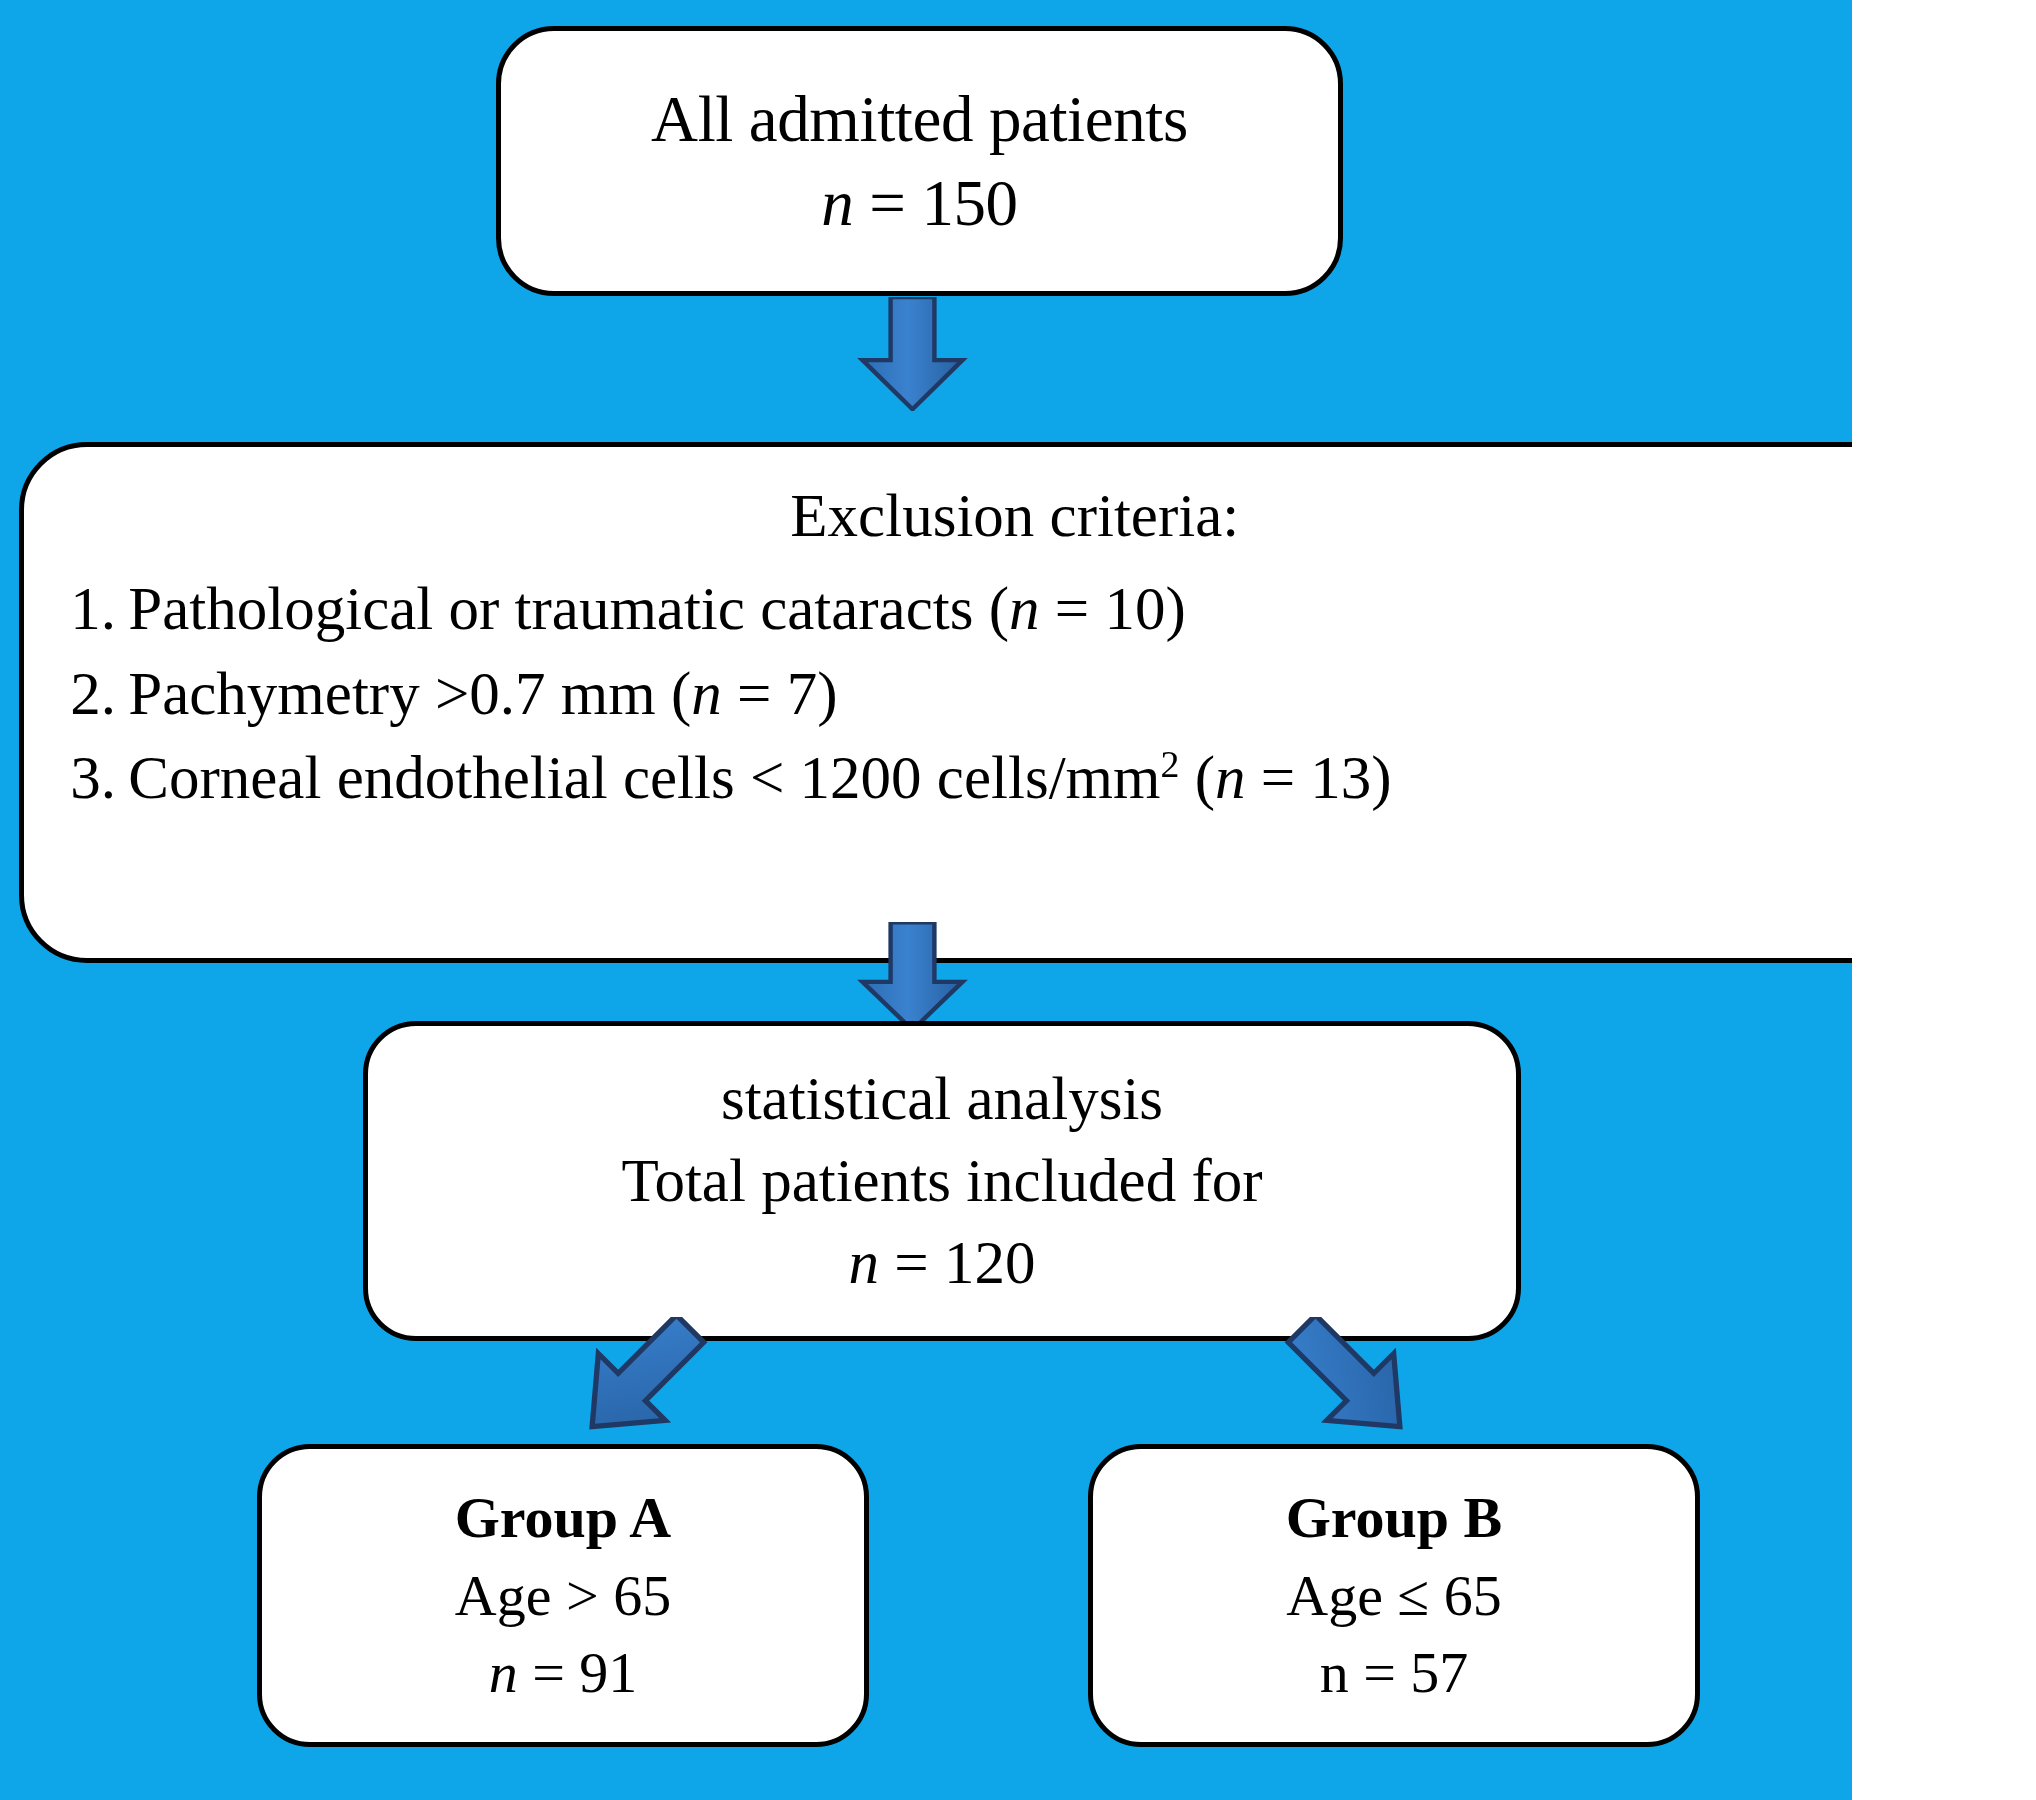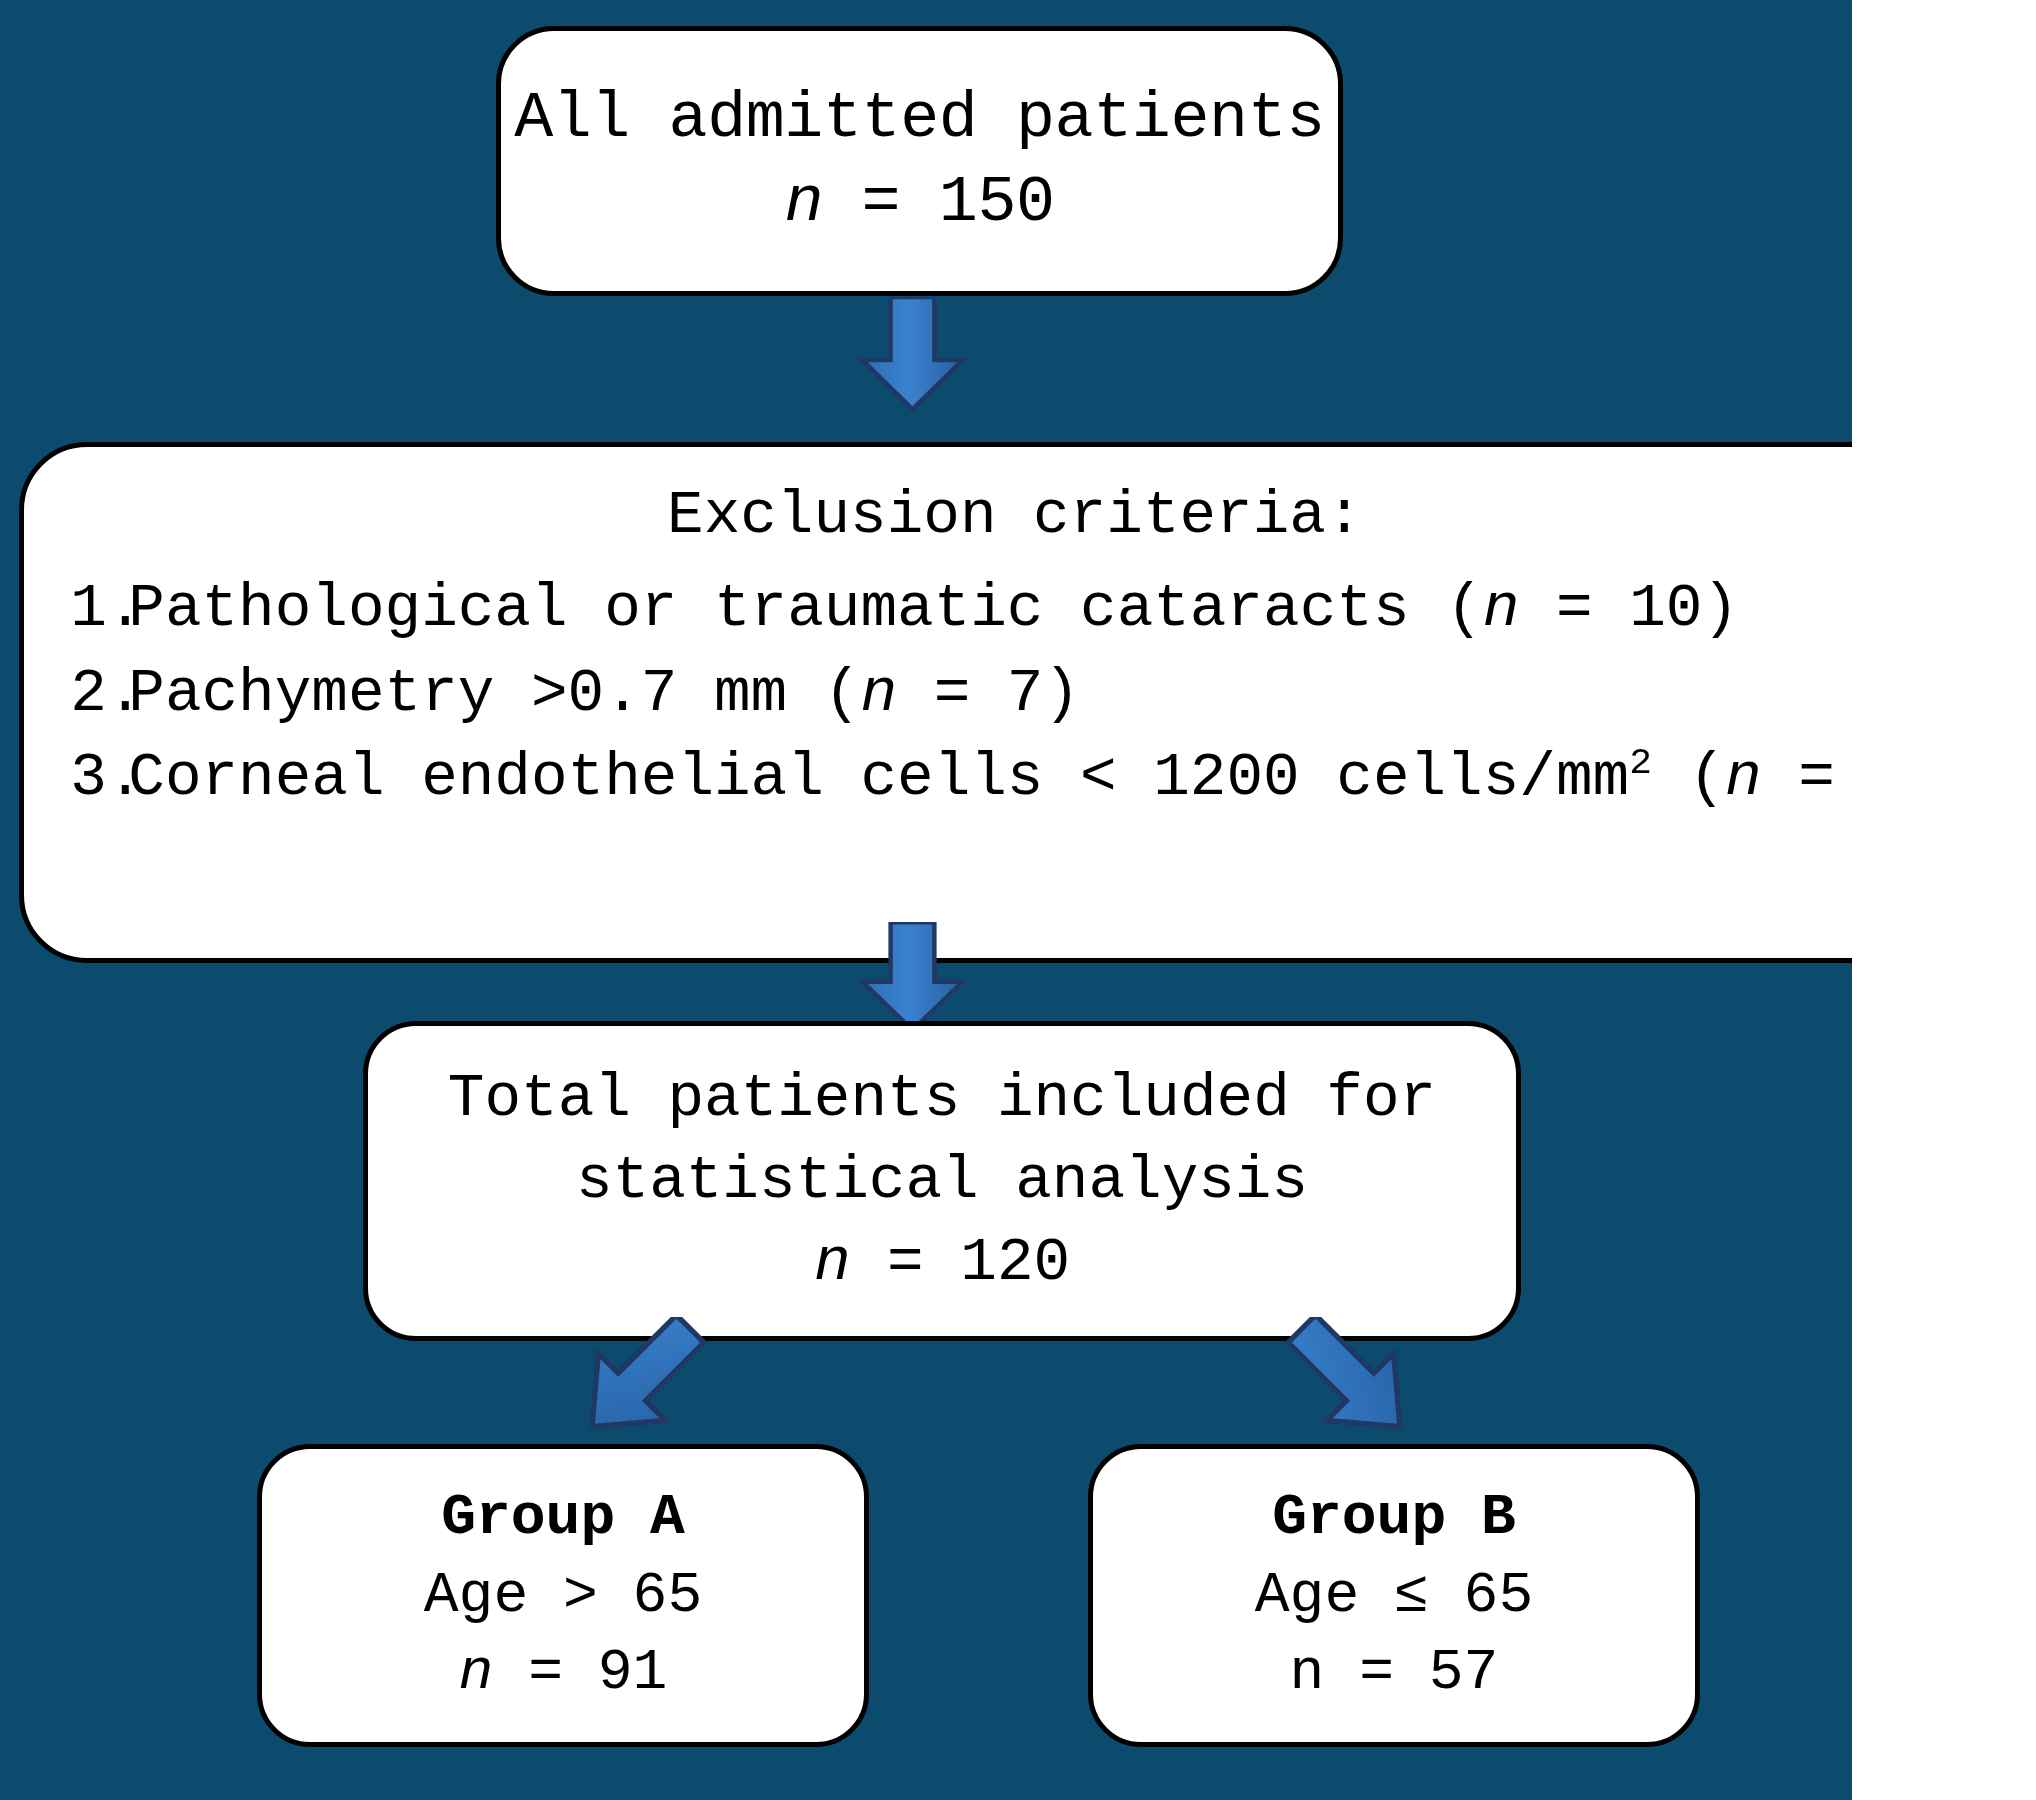--- a/index.html
+++ b/index.html
@@ -4,22 +4,22 @@
 <style>
   html, body {
     margin: 0;
     padding: 0;
     background: #ffffff;
   }
   #page {
     position: relative;
     width: 1852px;
     height: 1800px;
-    background: #0c4a6e;
-    font-family: Liberation Mono, monospace;
+    background: #0ea5e9;
+    font-family: Liberation Serif, serif;
     color: #000000;
     overflow: hidden;
   }
   .node {
     position: absolute;
     box-sizing: border-box;
     border: 5.3px solid #000000;
     border-radius: 63px;
     background: #ffffff;
     display: flex;
@@ -157,22 +157,22 @@
       <linearGradient id="g2" x1="0" y1="0" x2="1" y2="0">
         <stop offset="0%" stop-color="#2D6DB4"></stop>
         <stop offset="45%" stop-color="#3A82CF"></stop>
         <stop offset="100%" stop-color="#2760A0"></stop>
       </linearGradient>
     </defs>
     <polygon points="60,0 110,0 110,68 142,68 85,123 28,68 60,68" fill="url(#g2)" stroke="#1F3864" stroke-width="5" stroke-linejoin="miter"></polygon>
   </svg>
 
   <div class="node" id="node-total">
+    <div class="line">statistical analysis</div>
     <div class="line">Total patients included for</div>
-    <div class="line">statistical analysis</div>
     <div class="line"><em class="n">n</em><span> = 120</span></div>
   </div>
 
   <svg class="arrow" id="arrow-3" viewBox="0 0 260 190">
     <defs>
       <linearGradient id="g3" x1="0" y1="0" x2="1" y2="1">
         <stop offset="0%" stop-color="#3A82CF"></stop>
         <stop offset="60%" stop-color="#2D6DB4"></stop>
         <stop offset="100%" stop-color="#2760A0"></stop>
       </linearGradient>

